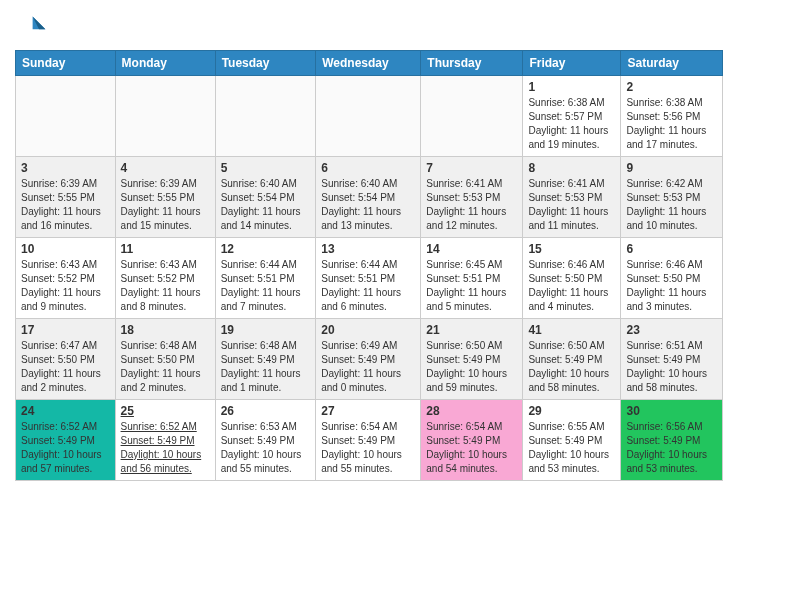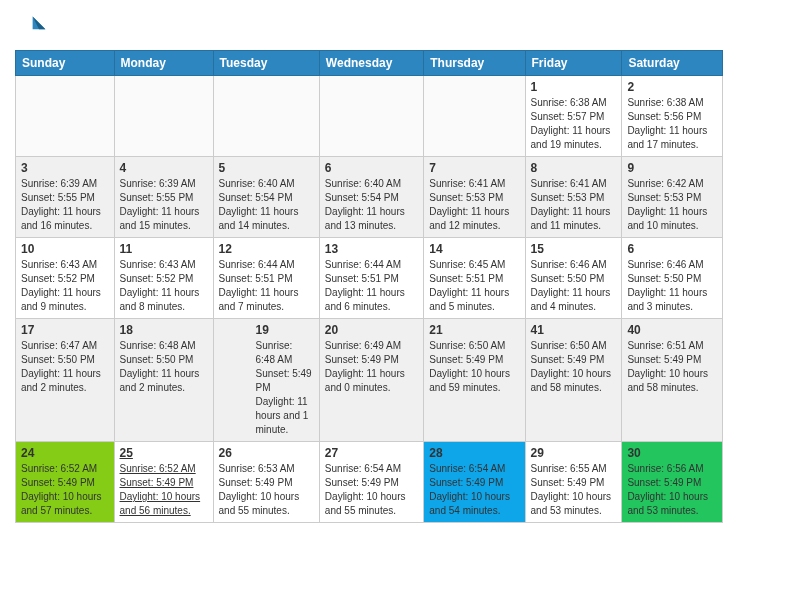--- a/index.html
+++ b/index.html
@@ -211,59 +211,59 @@
         </tr>
         <tr>
           <td style="background: rgb(240, 240, 240);">
             <span class="day-num">17</span>
             <div class="day-info">Sunrise: 6:47 AM<br>Sunset: 5:50 PM<br>Daylight: 11 hours and 2 minutes.</div>
           </td>
           <td style="background: rgb(240, 240, 240);">
             <span class="day-num">18</span>
             <div class="day-info">Sunrise: 6:48 AM<br>Sunset: 5:50 PM<br>Daylight: 11 hours and 2 minutes.</div>
           </td>
-          <td style="background: rgb(240, 240, 240); padding-left: 42px;">
+          <td style="background: rgb(240, 240, 240);">
             <span class="day-num">19</span>
             <div class="day-info">Sunrise: 6:48 AM<br>Sunset: 5:49 PM<br>Daylight: 11 hours and 1 minute.</div>
           </td>
           <td style="background: rgb(240, 240, 240);">
             <span class="day-num">20</span>
             <div class="day-info">Sunrise: 6:49 AM<br>Sunset: 5:49 PM<br>Daylight: 11 hours and 0 minutes.</div>
           </td>
           <td style="background: rgb(240, 240, 240);">
             <span class="day-num">21</span>
             <div class="day-info">Sunrise: 6:50 AM<br>Sunset: 5:49 PM<br>Daylight: 10 hours and 59 minutes.</div>
           </td>
           <td style="background: rgb(240, 240, 240);">
             <span class="day-num">41</span>
             <div class="day-info">Sunrise: 6:50 AM<br>Sunset: 5:49 PM<br>Daylight: 10 hours and 58 minutes.</div>
           </td>
           <td style="background: rgb(240, 240, 240);">
-            <span class="day-num">40</span>
+            <span class="day-num">23</span>
             <div class="day-info">Sunrise: 6:51 AM<br>Sunset: 5:49 PM<br>Daylight: 10 hours and 58 minutes.</div>
           </td>
         </tr>
         <tr>
-          <td style="background: #84cc16;">
+          <td style="background: #14b8a6;">
             <span class="day-num">24</span>
             <div class="day-info">Sunrise: 6:52 AM<br>Sunset: 5:49 PM<br>Daylight: 10 hours and 57 minutes.</div>
           </td>
           <td style="background: rgb(255, 255, 255); text-decoration: underline;">
             <span class="day-num">25</span>
             <div class="day-info">Sunrise: 6:52 AM<br>Sunset: 5:49 PM<br>Daylight: 10 hours and 56 minutes.</div>
           </td>
           <td style="background: rgb(255, 255, 255);">
             <span class="day-num">26</span>
             <div class="day-info">Sunrise: 6:53 AM<br>Sunset: 5:49 PM<br>Daylight: 10 hours and 55 minutes.</div>
           </td>
           <td style="background: rgb(255, 255, 255);">
             <span class="day-num">27</span>
             <div class="day-info">Sunrise: 6:54 AM<br>Sunset: 5:49 PM<br>Daylight: 10 hours and 55 minutes.</div>
           </td>
-          <td style="background: #0ea5e9;">
+          <td style="background: #f9a8d4;">
             <span class="day-num">28</span>
             <div class="day-info">Sunrise: 6:54 AM<br>Sunset: 5:49 PM<br>Daylight: 10 hours and 54 minutes.</div>
           </td>
           <td style="background: rgb(255, 255, 255);">
             <span class="day-num">29</span>
             <div class="day-info">Sunrise: 6:55 AM<br>Sunset: 5:49 PM<br>Daylight: 10 hours and 53 minutes.</div>
           </td>
           <td style="background: #22c55e;">
             <span class="day-num">30</span>
             <div class="day-info">Sunrise: 6:56 AM<br>Sunset: 5:49 PM<br>Daylight: 10 hours and 53 minutes.</div>

